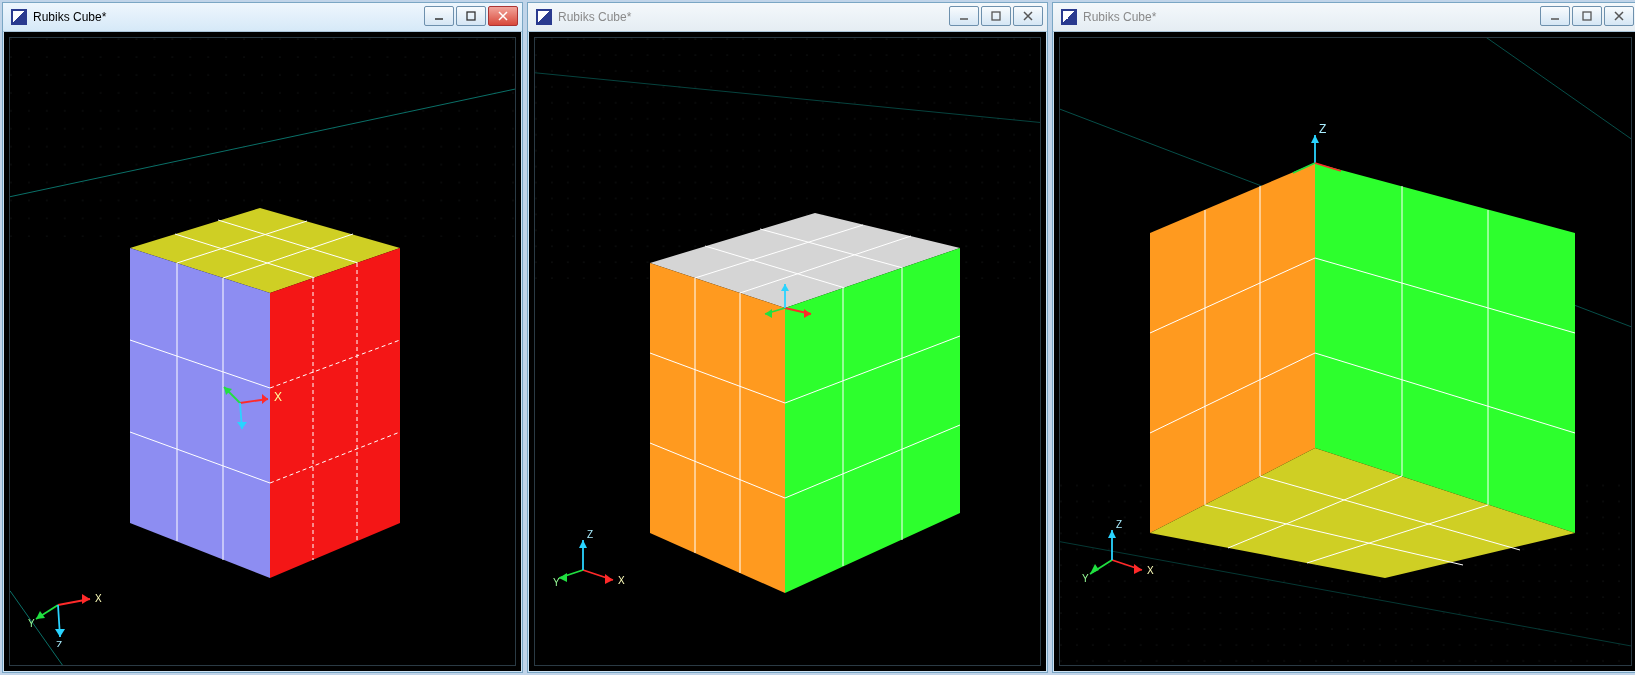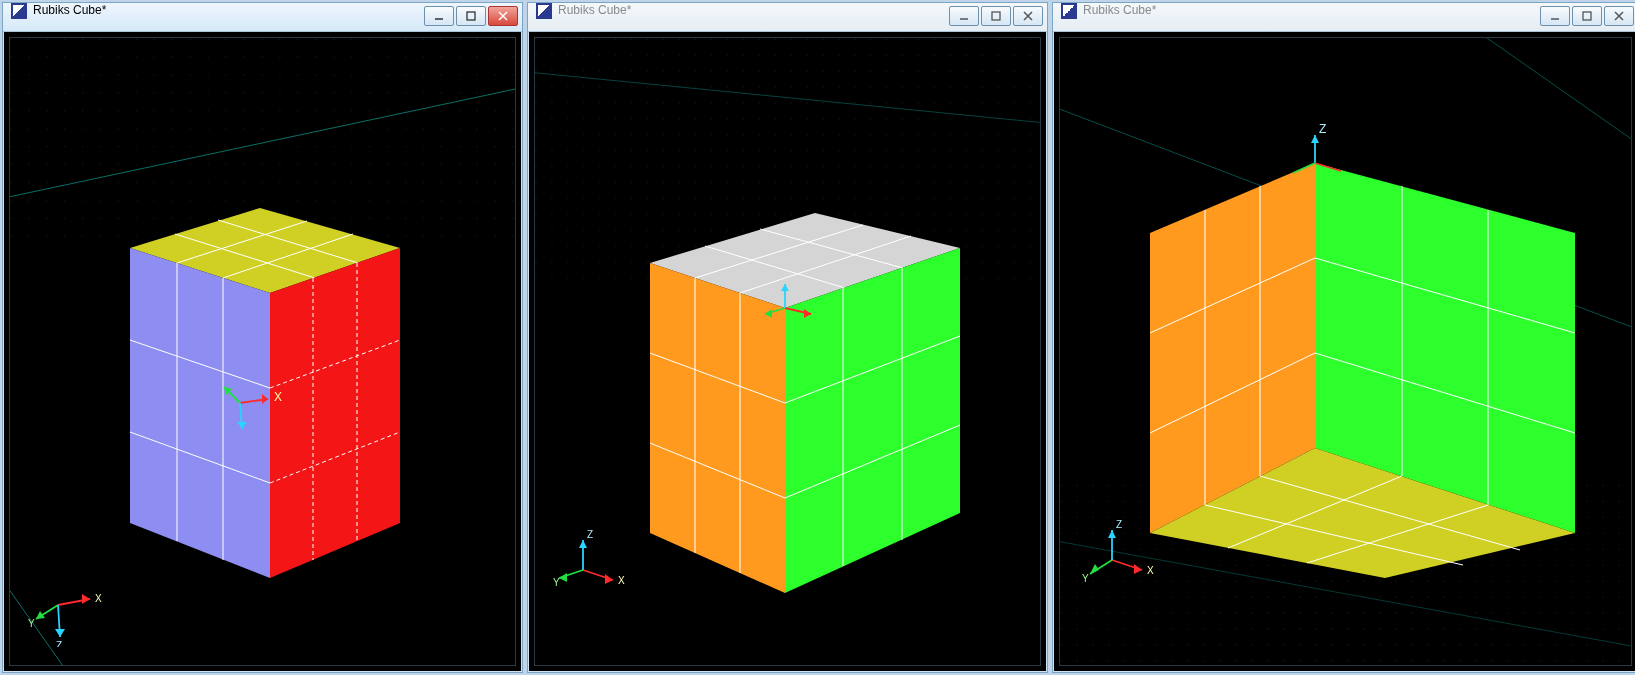--- a/index.html
+++ b/index.html
@@ -1,19 +1,19 @@
 <!DOCTYPE html>
 <html><head>
 <meta charset="utf-8">
 <style>
   html,body{margin:0;padding:0;background:#c0d4e9;width:1635px;height:675px;font-family:"Segoe UI",Tahoma,sans-serif;font-size:12px;overflow:hidden}
   .desk{display:flex;gap:4px;padding:2px}
   .win{position:relative;background:#000;border:1px solid #7aa6c4;box-shadow:0 0 0 1px #cde2f3 inset;height:669px;flex:0 0 auto}
   .win.w1{width:519px}.win.w2{width:519px}.win.w3{width:585px}
-  .tb{height:28px;display:flex;align-items:flex-start;position:relative;border-bottom:1px solid #a9c4d9}
+  .tb{height:28px;display:flex;align-items:center;position:relative;border-bottom:1px solid #a9c4d9}
   .tb.active{background:linear-gradient(#eef6fd,#d6e9f8)}
   .tb.inactive{background:linear-gradient(#f4f8fb,#e5edf3);color:#8a8a8a}
   .ico{width:16px;height:16px;margin:0 6px 0 8px;position:relative;background:#2a3a8f;display:inline-block}
   .ico:before{content:"";position:absolute;left:2px;top:2px;right:2px;bottom:2px;background:linear-gradient(135deg,#fff 0 50%,#2a3a8f 50%)}
   .ttl{white-space:nowrap}
   .ctrls{position:absolute;right:4px;top:3px;display:flex;gap:2px}
   .cbtn{width:28px;height:18px;border:1px solid #6d90ad;border-radius:2px;background:linear-gradient(#f8fbfd,#d5e6f4);display:flex;align-items:center;justify-content:center;font-size:10px;line-height:1}
   .cbtn.close.active{background:linear-gradient(#f2a49a,#d8493b);color:#fff;border-color:#a33}
   .cbtn svg{width:10px;height:10px}
   .vp{position:absolute;left:6px;right:6px;top:34px;bottom:6px;background:#000;overflow:hidden;border:1px solid #2a3a44}

